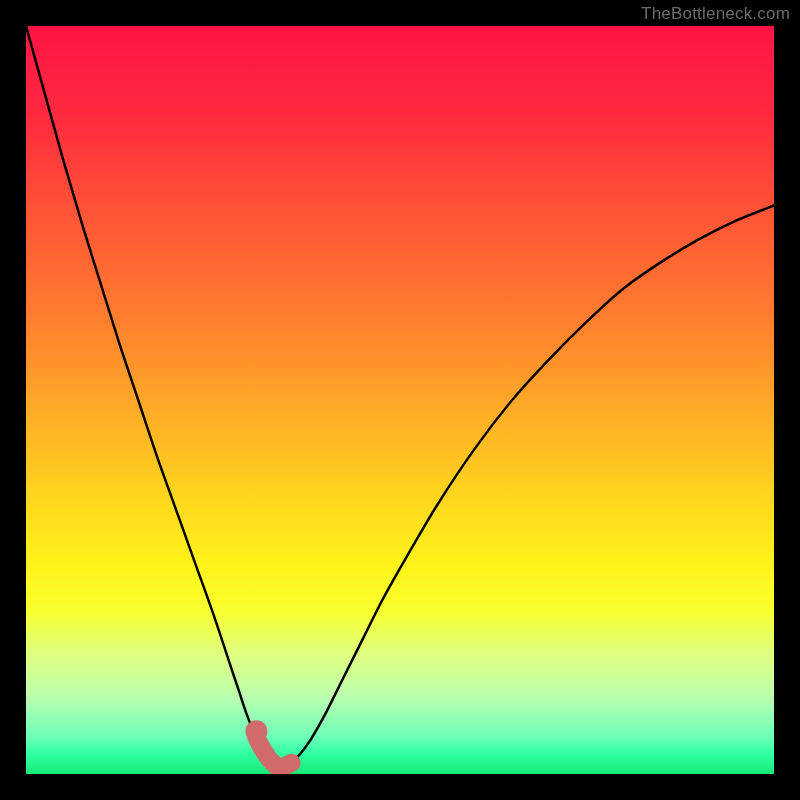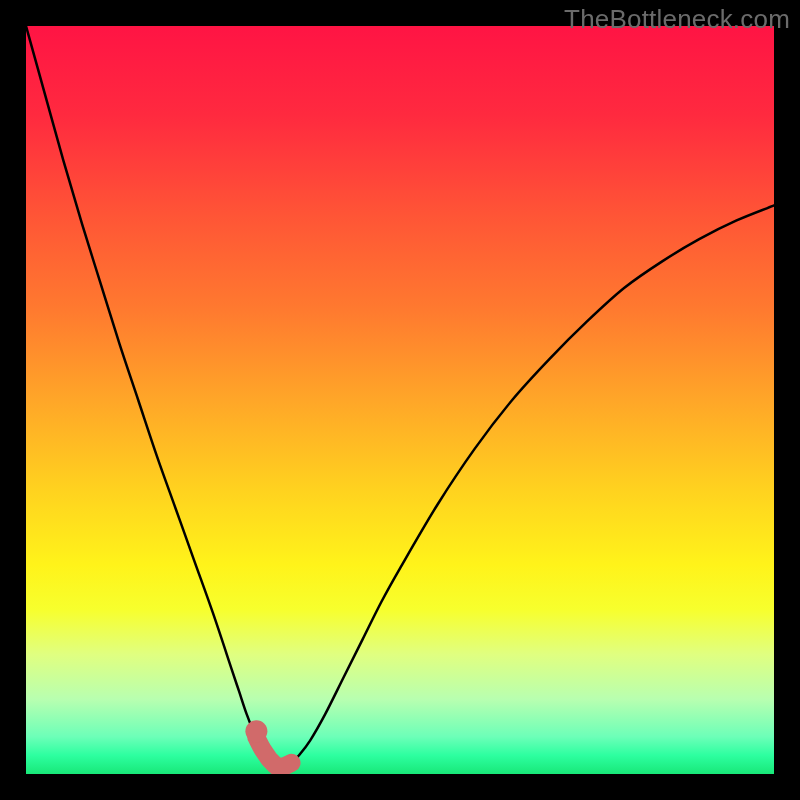--- a/index.html
+++ b/index.html
@@ -39,21 +39,21 @@
     top: 0;
     left: 0;
     width: 100%;
     height: 100%;
   }
   .watermark {
     position: absolute;
     top: 4px;
     right: 10px;
     color: #6b6b6b;
-    font-size: 26px;
+    font-size: 17px;
     font-weight: 500;
     letter-spacing: 0.2px;
   }
 </style>
 </head>
 <body>
 
 <div class="frame">
   <div class="plot">
     <svg class="gradient" viewBox="0 0 748 748" preserveAspectRatio="none">

